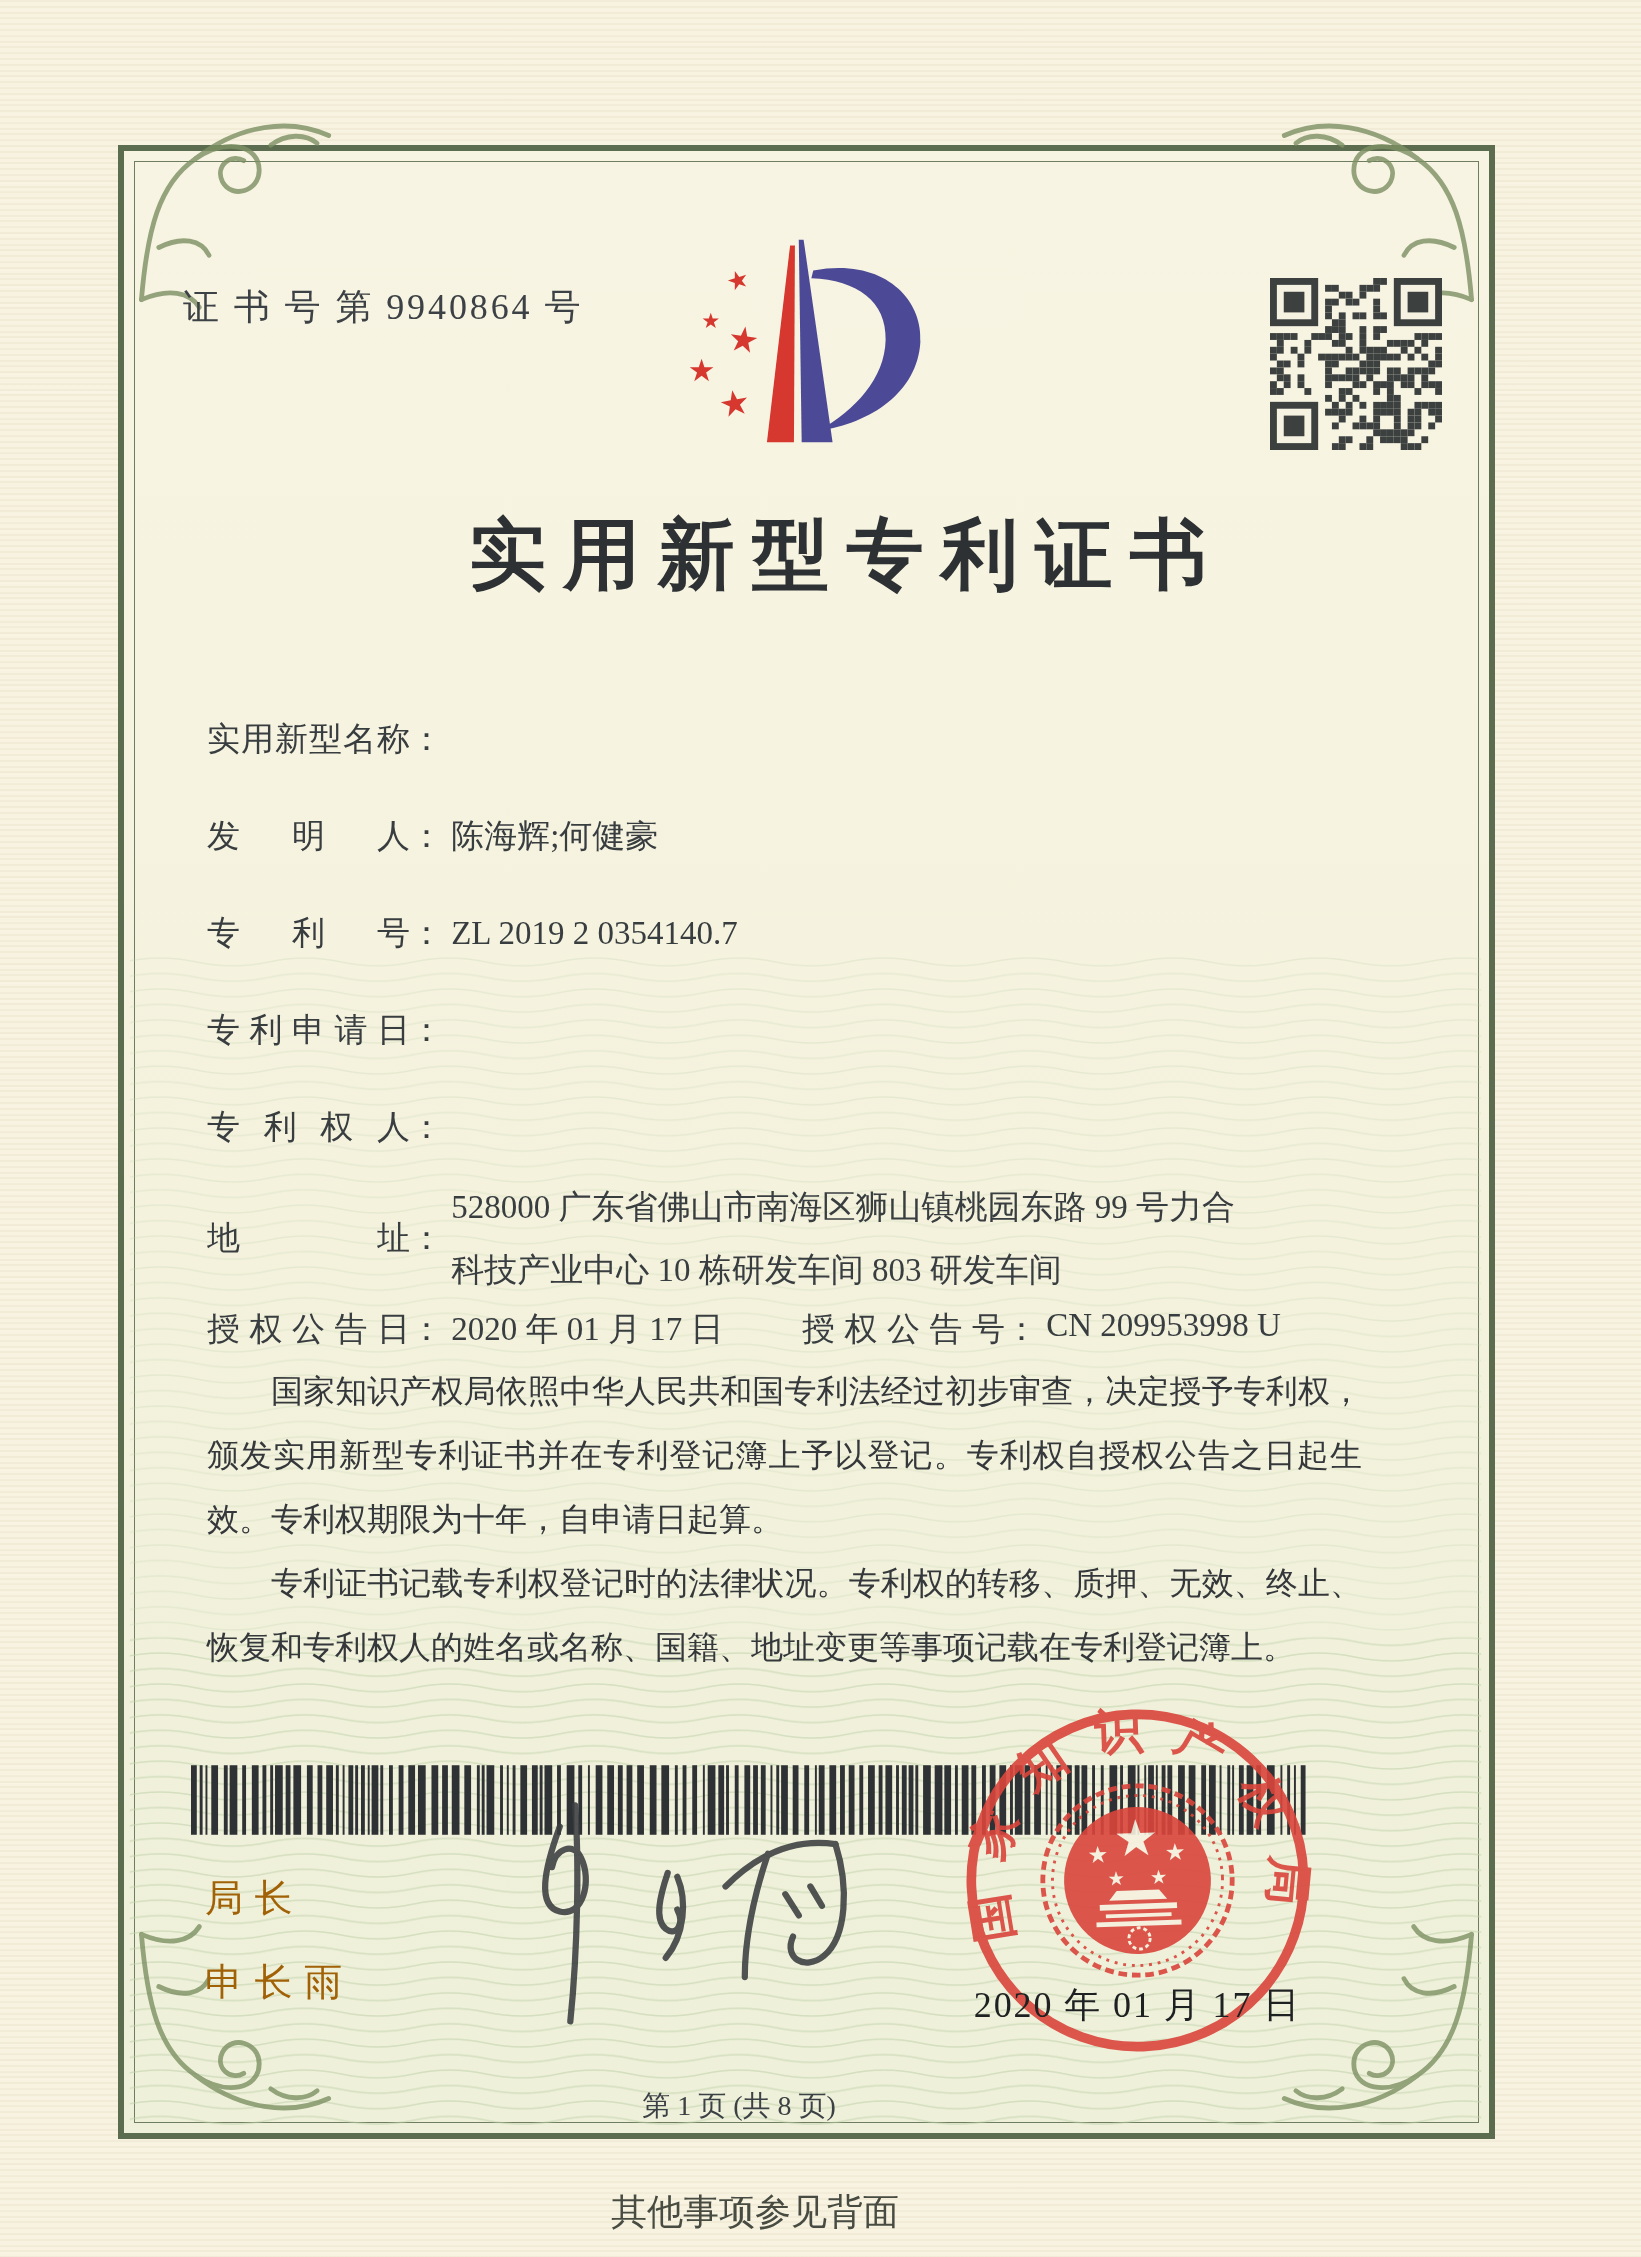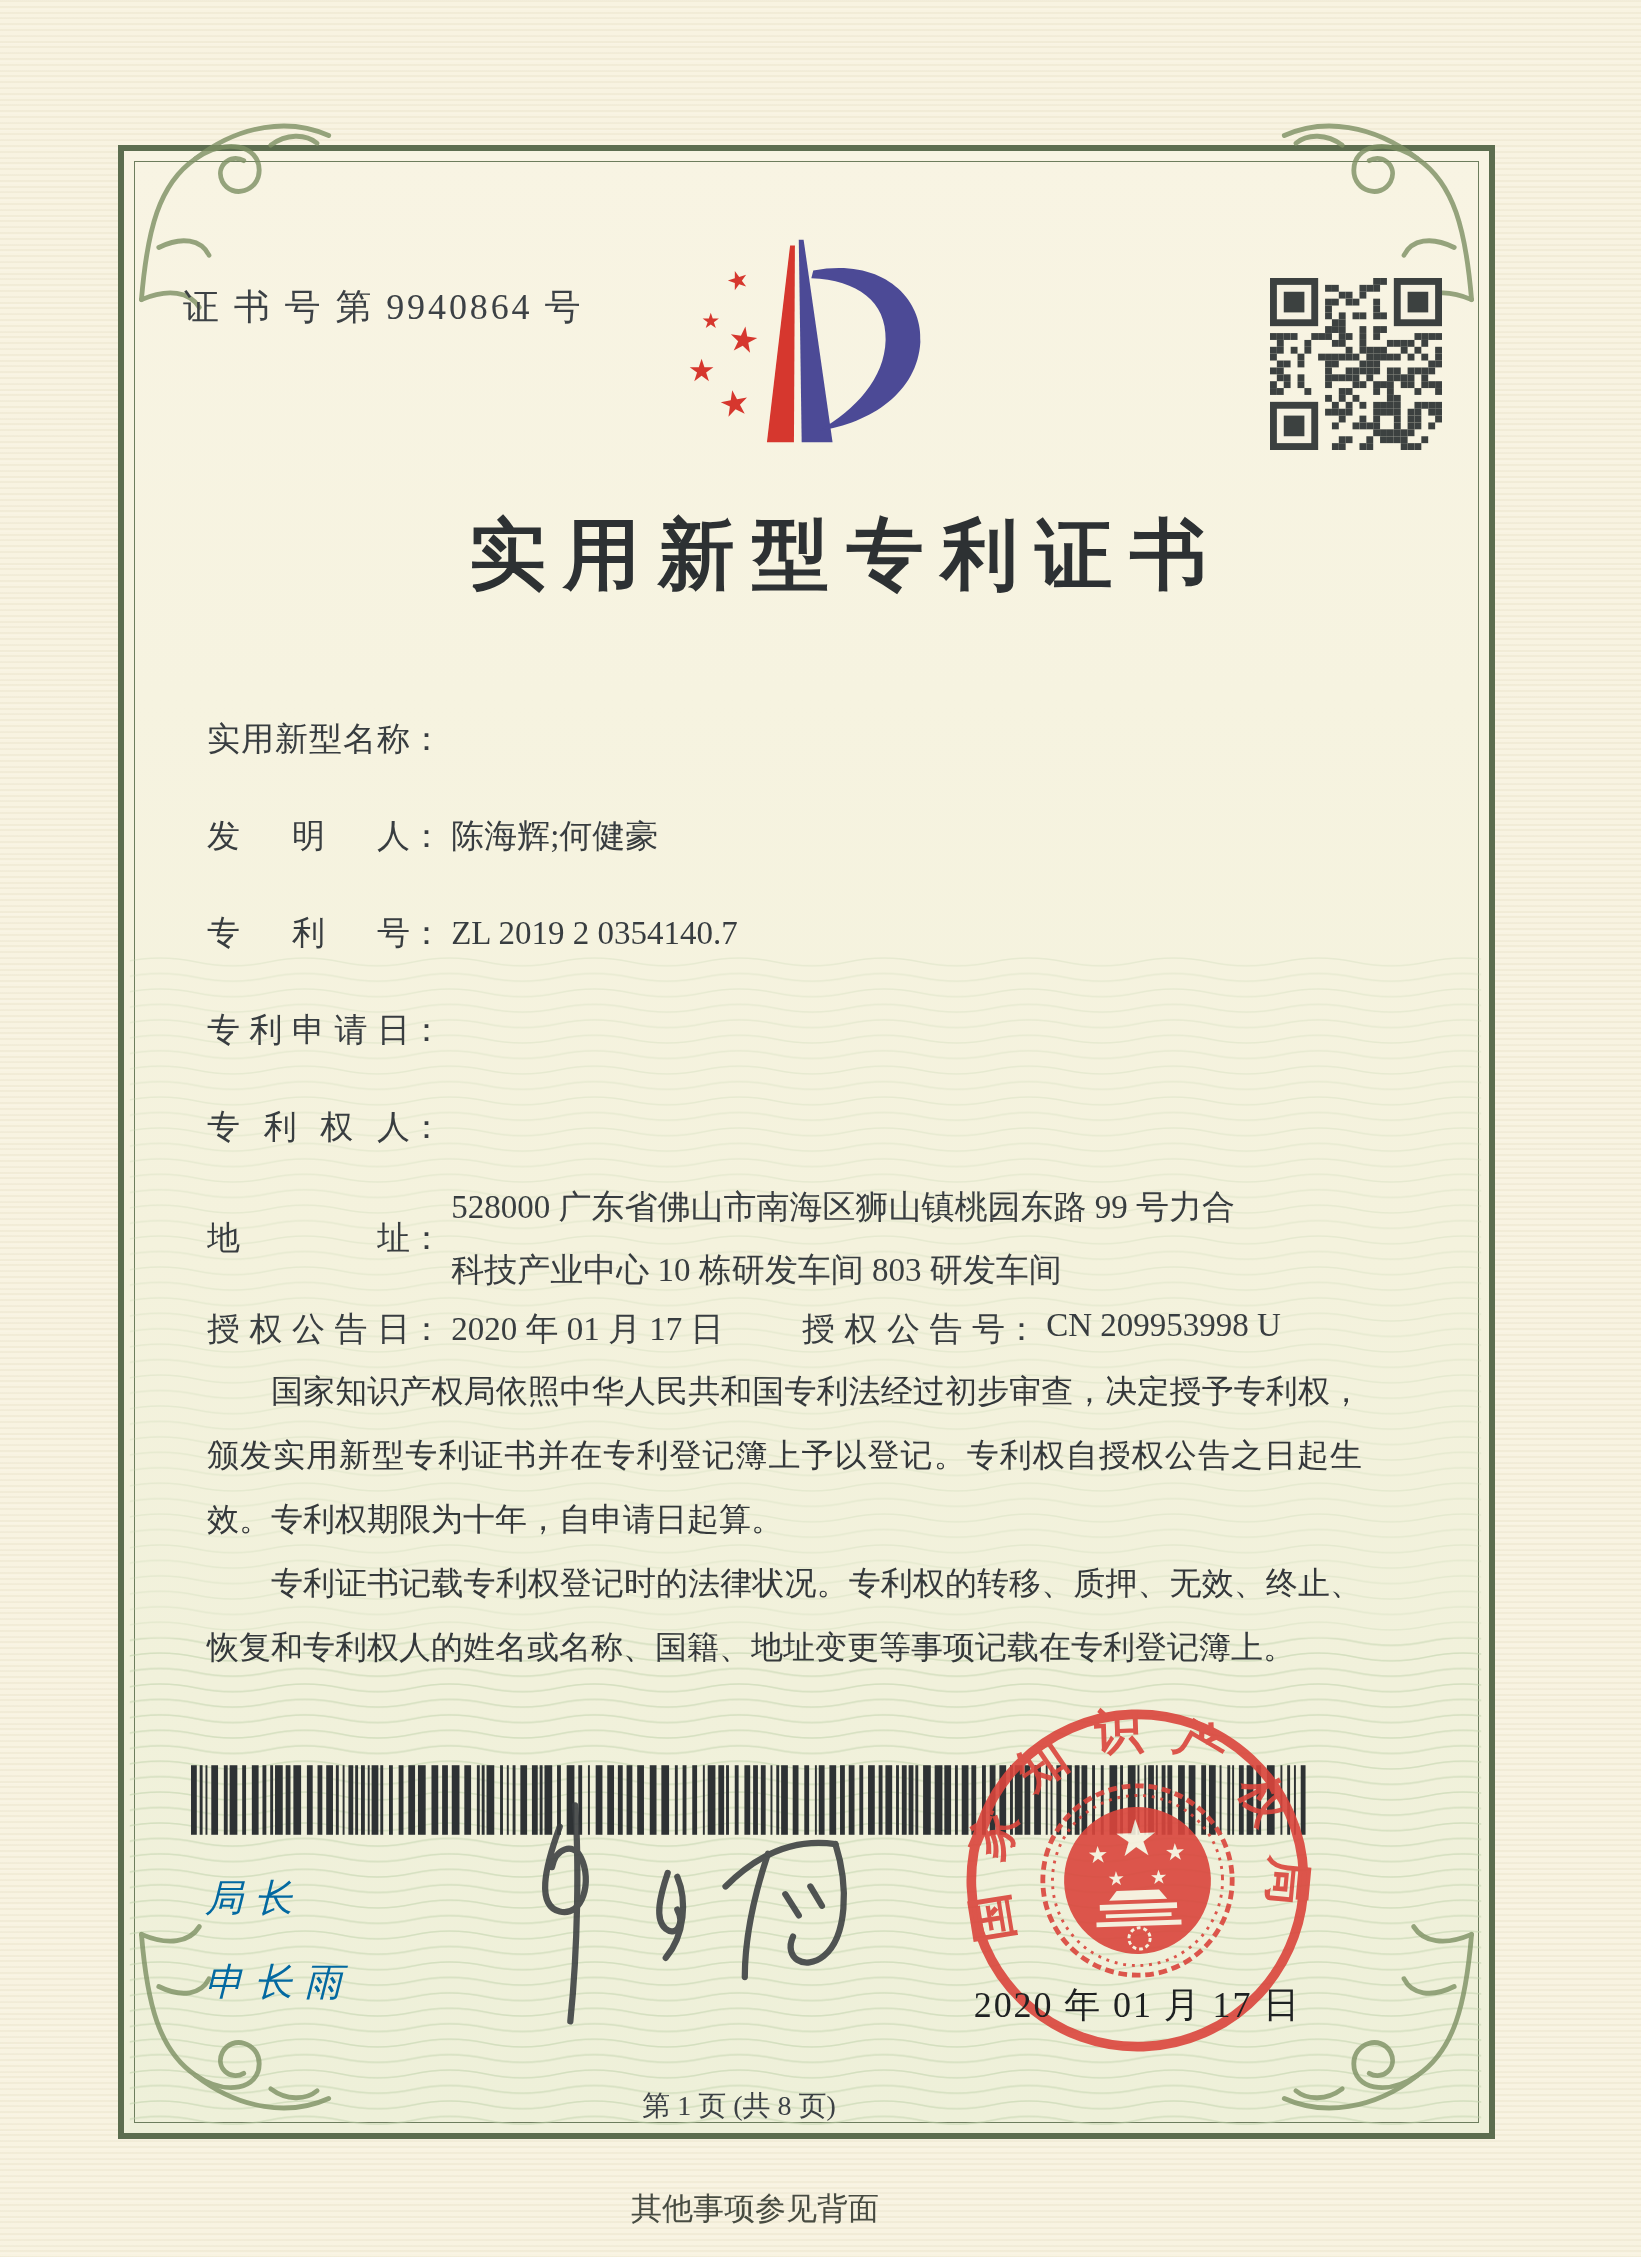--- a/index.html
+++ b/index.html
@@ -33,28 +33,28 @@
   .flabel{display:inline-block;width:6.15em;text-align:justify;text-align-last:justify;flex:0 0 auto;}
   .fcolon{flex:0 0 auto;margin-right:.25em;}
   .fvalue{flex:1 1 auto;line-height:1.9;}
   .grant-row{display:flex;margin-top:5.8px;}
   .grant-group{display:flex;}
   .grant-g1{width:595px;flex:0 0 auto;}
   .paras{left:207px;top:1359px;width:1155px;font-size:32px;line-height:64px;
          text-align:justify;color:#34383b;}
   .paras p{margin:0;text-indent:2em;}
   .barcode{left:191px;top:1765px;}
-  .director{left:205px;top:1873px;font-size:38px;letter-spacing:11.6px;color:#0369a1;font-style:italic;}
+  .director{left:205px;top:1873px;font-size:38px;letter-spacing:11.6px;color:#a16207;}
   .director div{margin-bottom:33px;}
   .sig{left:406px;top:1792px;}
   .seal{left:952px;top:1695px;}
   .seal-date{left:952px;top:1981px;width:371px;text-align:center;font-size:36px;
              letter-spacing:1.9px;color:#1e2122;}
   .page-info{left:118px;top:2087px;width:1242px;text-align:center;font-size:28px;color:#3c4145;}
-  .back-note{left:0;top:2188px;width:1510px;text-align:center;font-size:31px;color:#474b41;}
+  .back-note{left:0;top:2188px;width:1510px;text-align:center;font-size:36px;color:#474b41;}
   .corner{pointer-events:none;}
   .star-glyph{font-family:"DejaVu Sans",sans-serif;}
 </style>
 </head>
 <body>
 
 <div class="abs frame-outer">
   <div class="abs frame-inner"></div>
 
   <svg class="abs" style="left:0;top:0;" width="1363" height="1980" viewBox="0 0 1412 2051">

